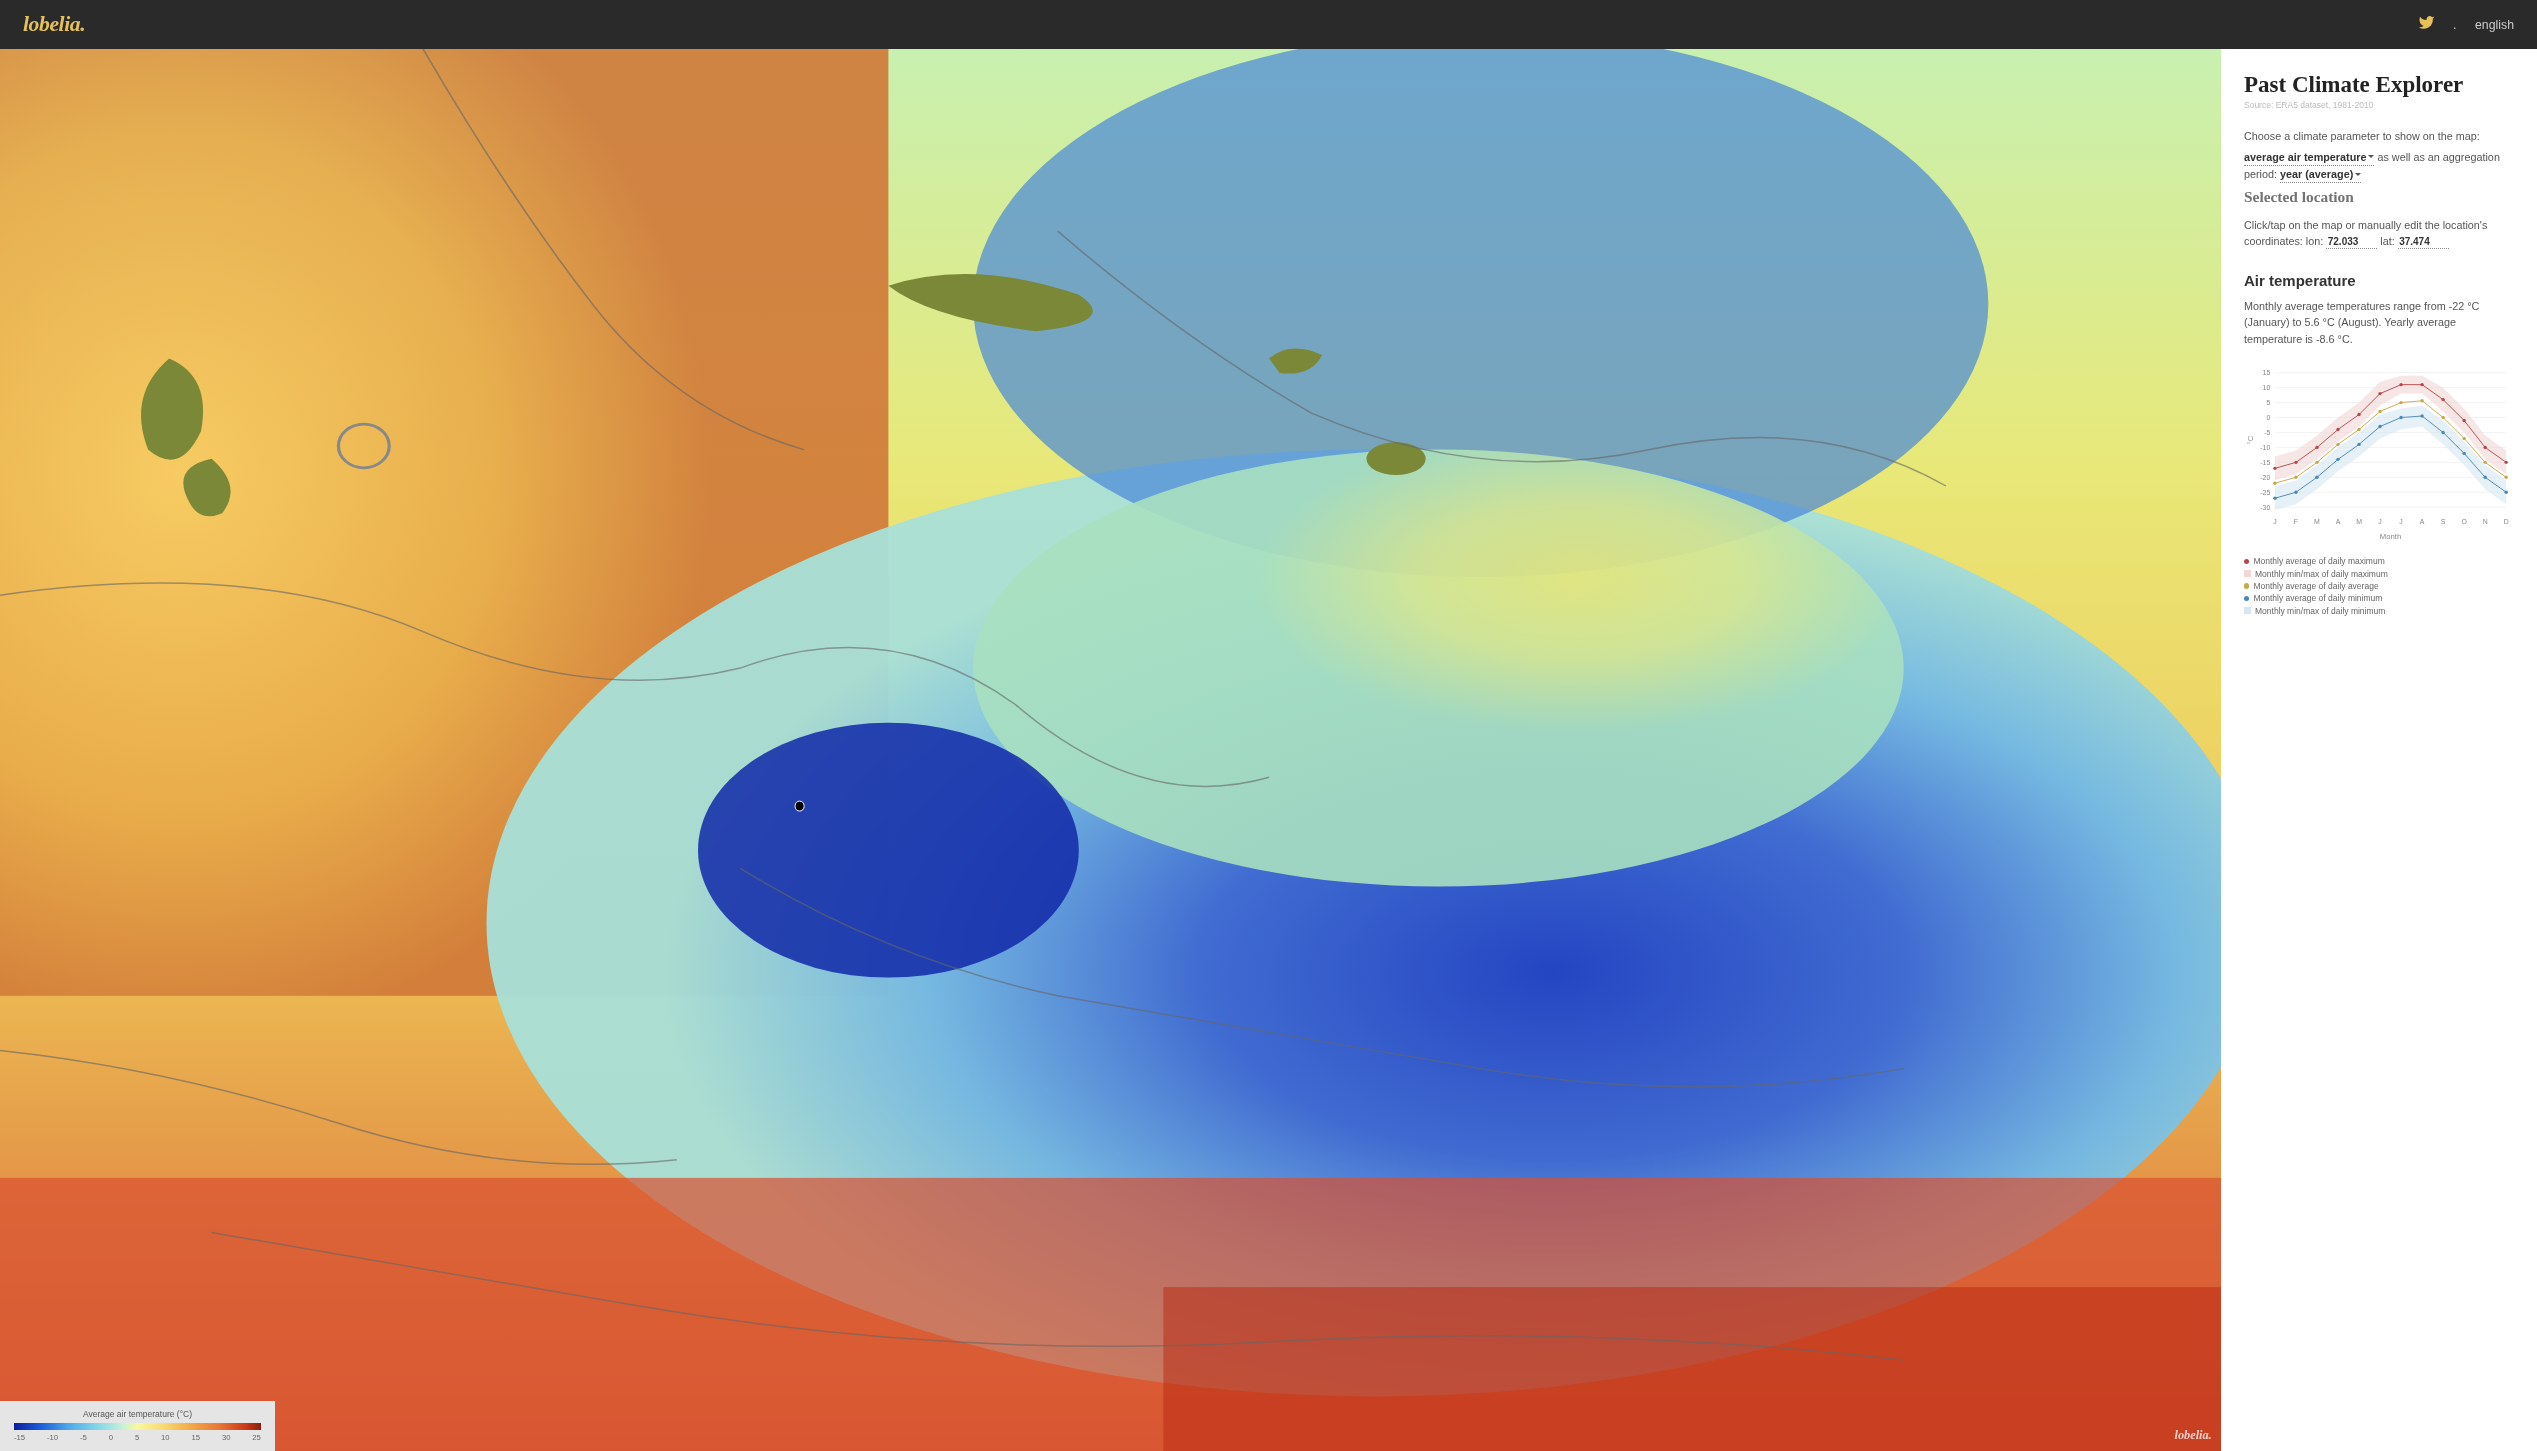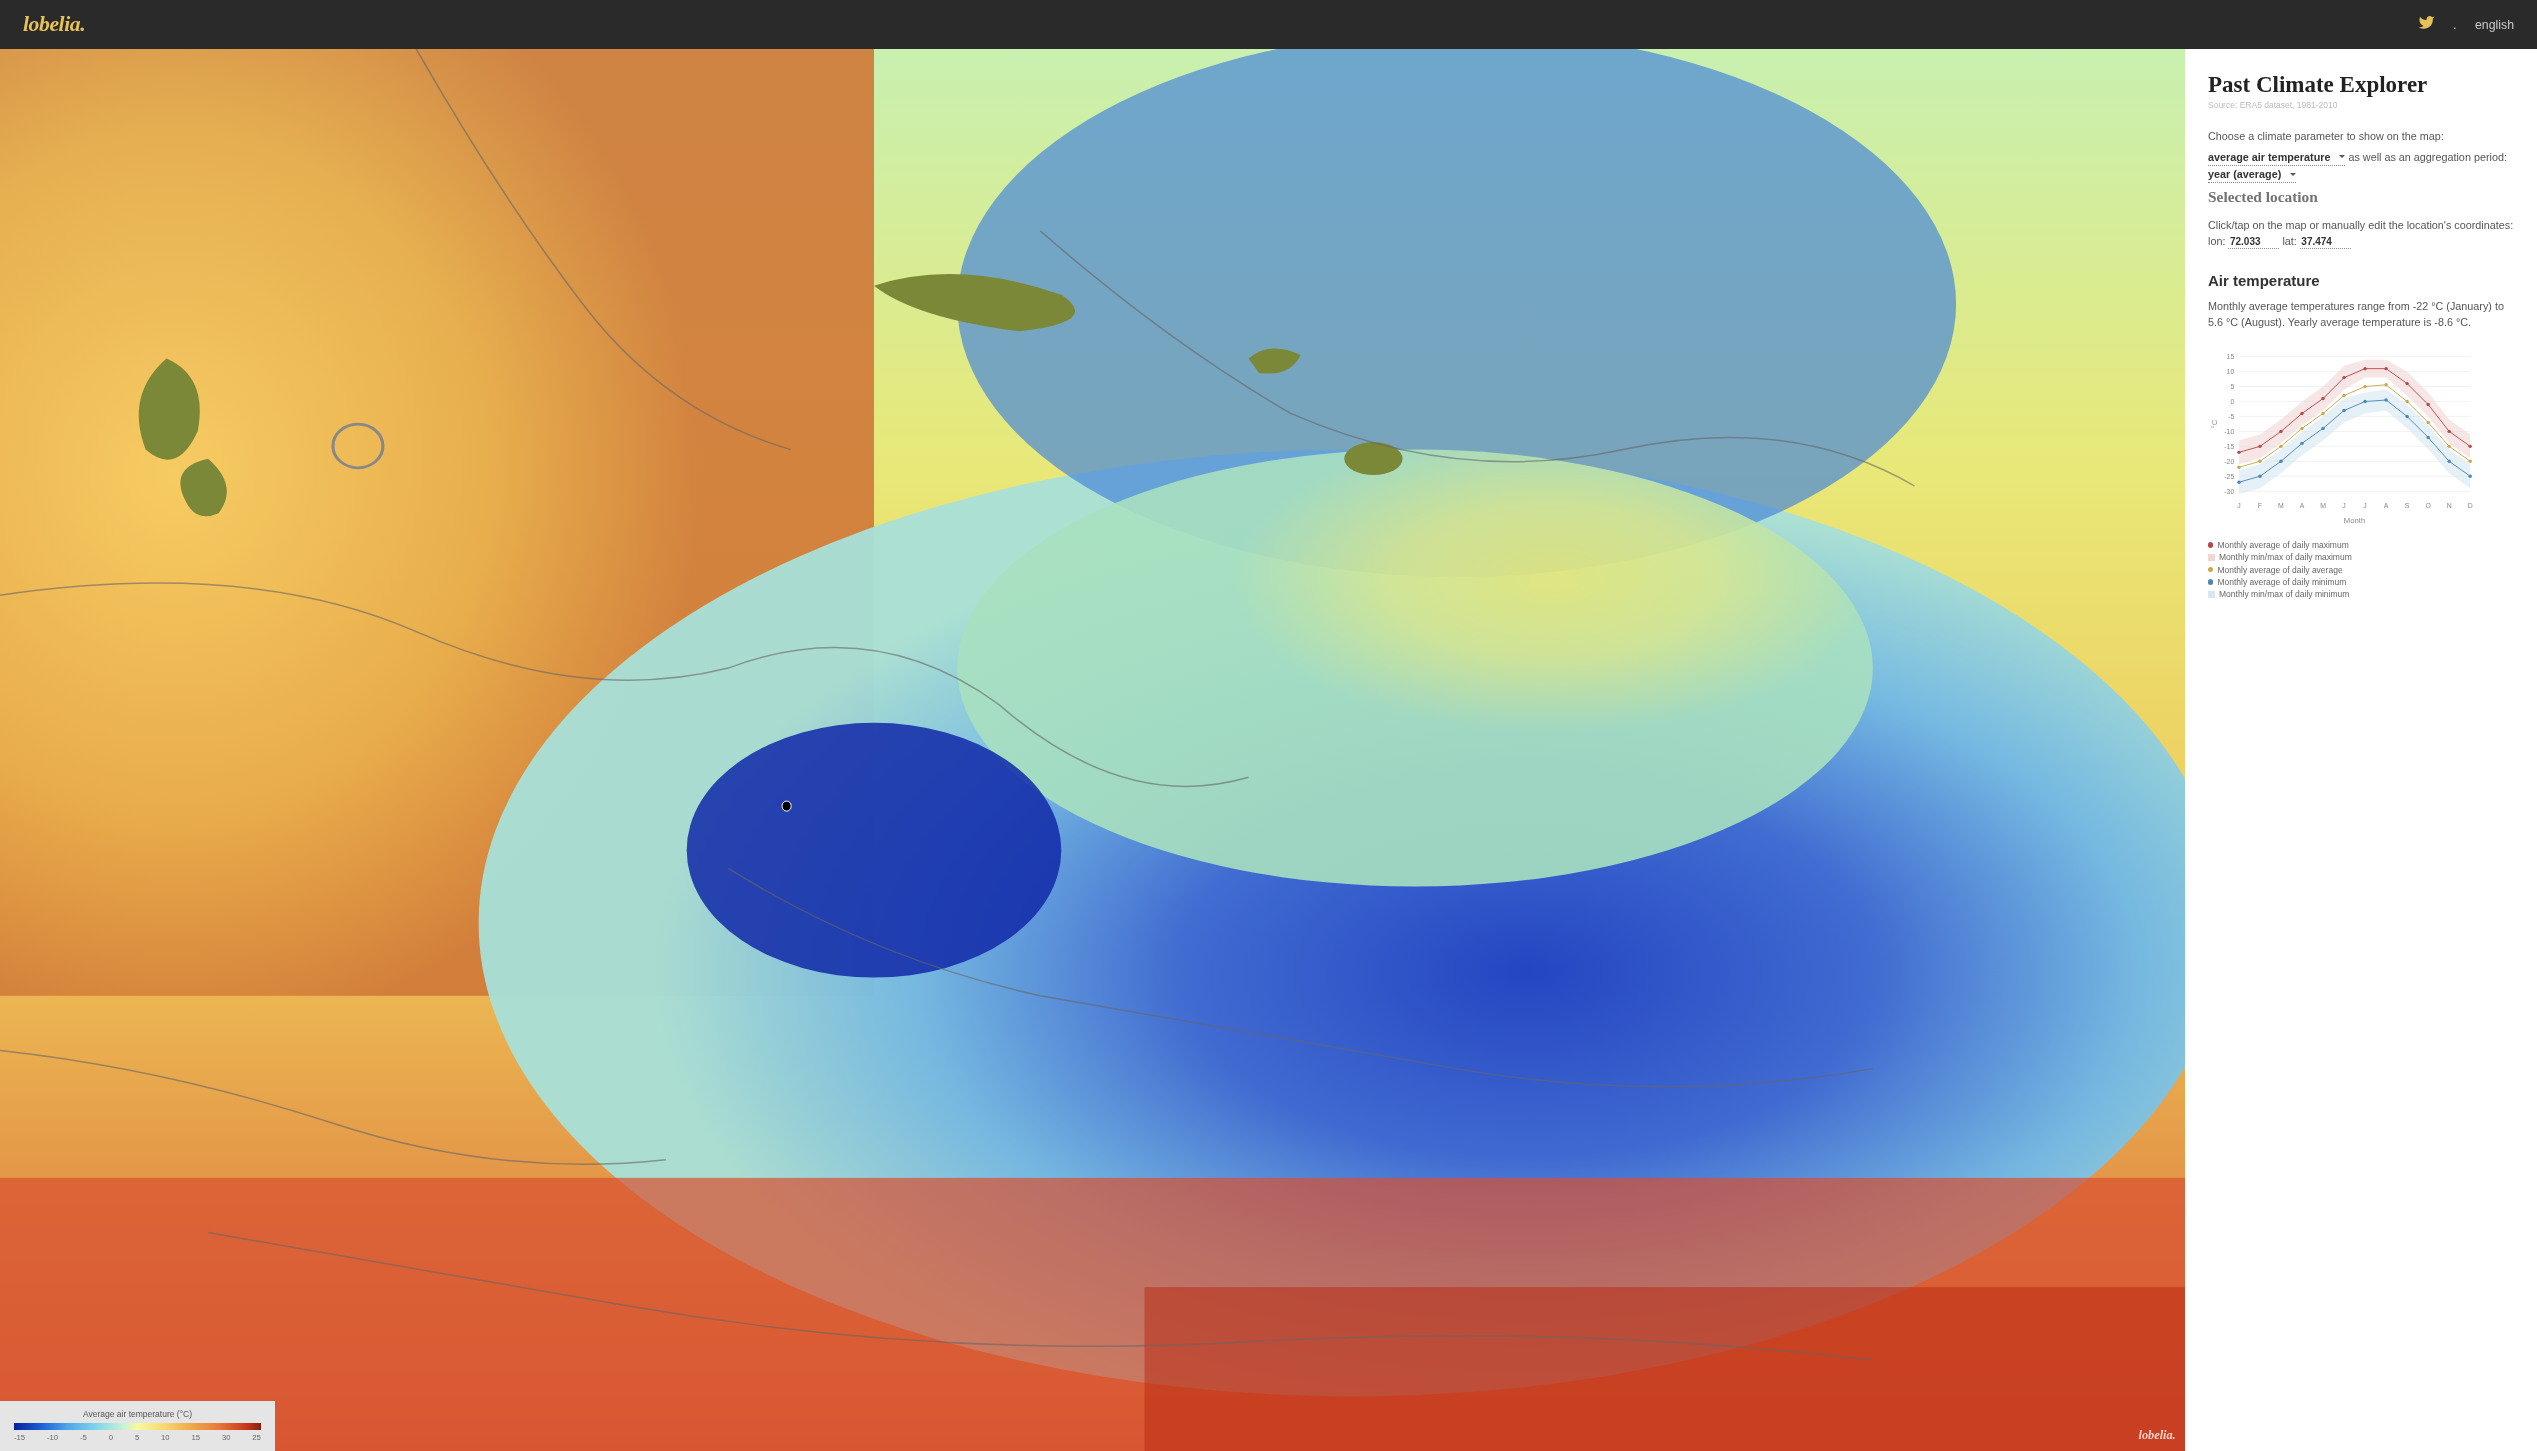--- a/index.html
+++ b/index.html
@@ -87,41 +87,41 @@
 .watermark {
   position: absolute;
   right: 9.3px;
   bottom: 7.7px;
   color: rgba(255,255,255,0.75);
   font-style: italic;
   font-weight: bold;
   font-size: 12.3px;
 }
 .sidebar {
-  width: 352px;
+  width: 316px;
   padding: 23px 23px 15.4px;
   overflow-y: auto;
   font-family: Arial, Helvetica, sans-serif;
 }
 .page-title {
   font-family: Georgia, serif;
   font-size: 23px;
   color: #222;
   margin-bottom: 1.5px;
 }
 .source-line { font-size: 8.5px; color: #bbb; margin-bottom: 18.5px; }
 .body-text { font-size: 10.8px; color: #555; line-height: 1.5; margin-bottom: 4.6px; }
 .dropdown-inline {
   display: inline-flex;
   align-items: center;
   border-bottom: 0.8px dotted #888;
   cursor: pointer;
   font-weight: bold;
   color: #333;
-  gap: 9px;
+  gap: 2px;
 }
 .caret-down {
   width: 0; height: 0;
   border-left: 3.1px solid transparent;
   border-right: 3.1px solid transparent;
   border-top: 3.9px solid #555;
 }
 .section-title {
   font-family: Liberation Serif, serif;
   font-size: 15.4px;

